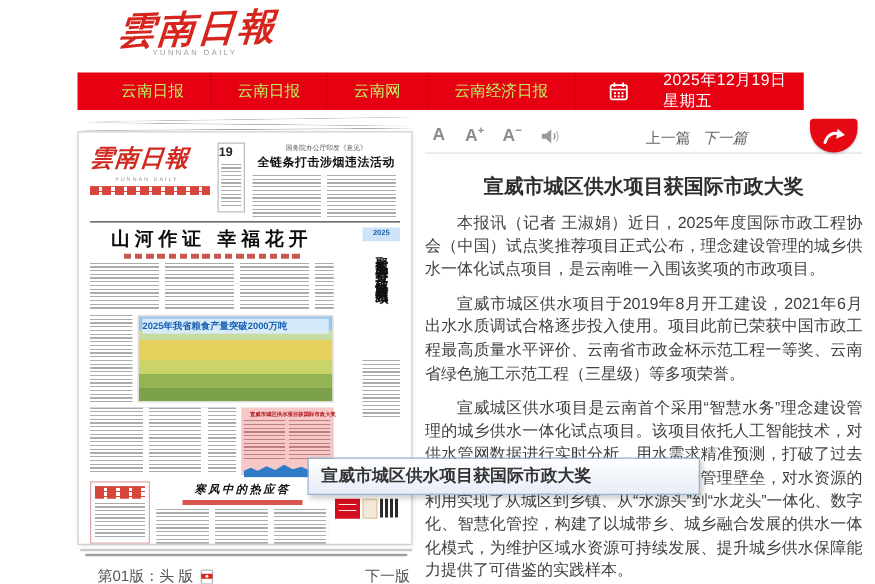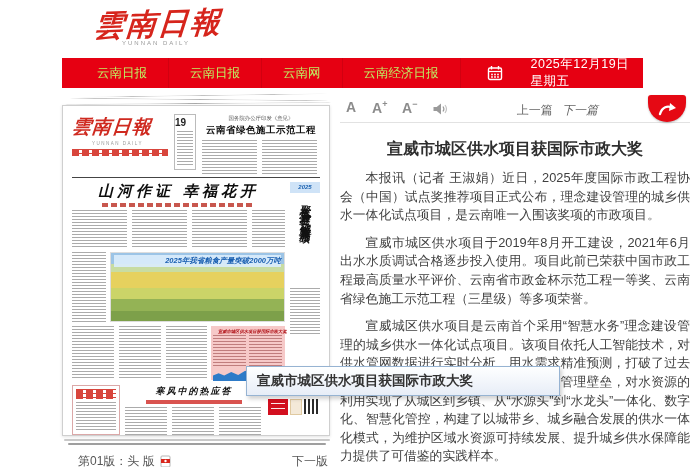--- a/index.html
+++ b/index.html
@@ -58,32 +58,32 @@
   .np-redline { height:7px; margin-top:3px; }
   .np-datebox { width:22px; height:56px; border:1px solid #bbb; padding-top:2px; }
   .np-day { font-size:10px; font-weight:bold; color:#222; display:block; }
   .np-datebox i { display:block; height:34px; margin:3px 2px 0 2px; }
   .np-topstory { flex:1; }
   .np-kicker { font-size:6px; color:#555; text-align:center; transform:scale(.9); }
   .np-headline-sm { font-family:"DejaVu Serif",serif; font-weight:bold; font-size:9.5px; color:#101010;
     text-align:center; letter-spacing:.5px; margin:1px 0 3px; white-space:nowrap; }
   .np-rule { height:1px; background:#444; margin:3px 0 4px; }
 
-  .np-mid { display:flex; gap:5px;font-style:italic; }
+  .np-mid { display:flex; gap:23px; }
   .np-mid-left { flex:1; min-width:0; }
   .np-headline-lg { font-family:"DejaVu Serif",serif; font-weight:bold; font-size:15px; color:#0d0d0d;
     text-align:center; letter-spacing:4px; white-space:nowrap; }
   .np-subline { height:4px; width:72%; margin:2px auto 3px;
     background-image:repeating-linear-gradient(90deg,#c8574e 0 6px,transparent 6px 9px); }
   .np-photo-row { display:flex; gap:4px; margin-top:4px; }
   .np-photo-row .col-s { width:34px; height:70px; }
   .np-photo { position:relative; flex:1; height:70px; overflow:hidden; border:1px solid #ddd;
     background:linear-gradient(180deg,#9cc4e6 0 16%,#c8dca2 16% 28%,#e6d15e 28% 52%,#cbd468 52% 68%,#94b355 68% 85%,#7da04a 85%); }
   .np-photo-cap { position:absolute; left:3px; right:3px; top:2px; background:rgba(218,236,252,.92);
-    color:#1a5fb0; font-weight:bold; font-size:7.5px; text-align:right; padding:1px 0; white-space:nowrap; }
+    color:#1a5fb0; font-weight:bold; font-size:7.5px; text-align:left; padding:1px 0; white-space:nowrap; }
   .np-below { display:flex; gap:4px; margin-top:4px; }
   .np-below .cols3 { flex:1; height:54px; }
   .np-pink { width:74px; height:54px; background:#f6c9c8; padding:2px; cursor:pointer; }
   .np-pink-head { font-size:5px; font-weight:bold; color:#b01218; text-align:center; white-space:nowrap;
     transform:scale(.86); }
   .np-pink .pft { height:32px; margin-top:1px;
     background-image:repeating-linear-gradient(90deg,transparent 0 33px,#f6c9c8 33px 36px),
       repeating-linear-gradient(180deg,#c07d7d 0 1px,transparent 1px 3px); }
   .np-skyline { height:12px; margin-top:2px; background:#2e7bc8;
     clip-path:polygon(0 55%,8% 35%,16% 55%,26% 25%,36% 50%,46% 15%,56% 45%,66% 28%,76% 55%,86% 32%,100% 48%,100% 100%,0 100%); }
@@ -193,21 +193,21 @@
             <div class="np-logo">雲南日報</div>
             <div class="np-logo-en">YUNNAN DAILY</div>
             <div class="np-redline ft-red"></div>
           </div>
           <div class="np-datebox">
             <span class="np-day">19</span>
             <i class="ft"></i>
           </div>
           <div class="np-topstory">
             <div class="np-kicker">国务院办公厅印发《意见》</div>
-            <div class="np-headline-sm">云南省绿色施工示范工程</div>
+            <div class="np-headline-sm">全链条打击涉烟违法活动</div>
             <div class="cols" style="height:36px"></div>
           </div>
         </div>
 
         <div class="np-rule"></div>
 
         <div class="np-mid">
           <div class="np-mid-left">
             <div class="np-headline-lg">山河作证 幸福花开</div>
             <div class="np-subline"></div>

